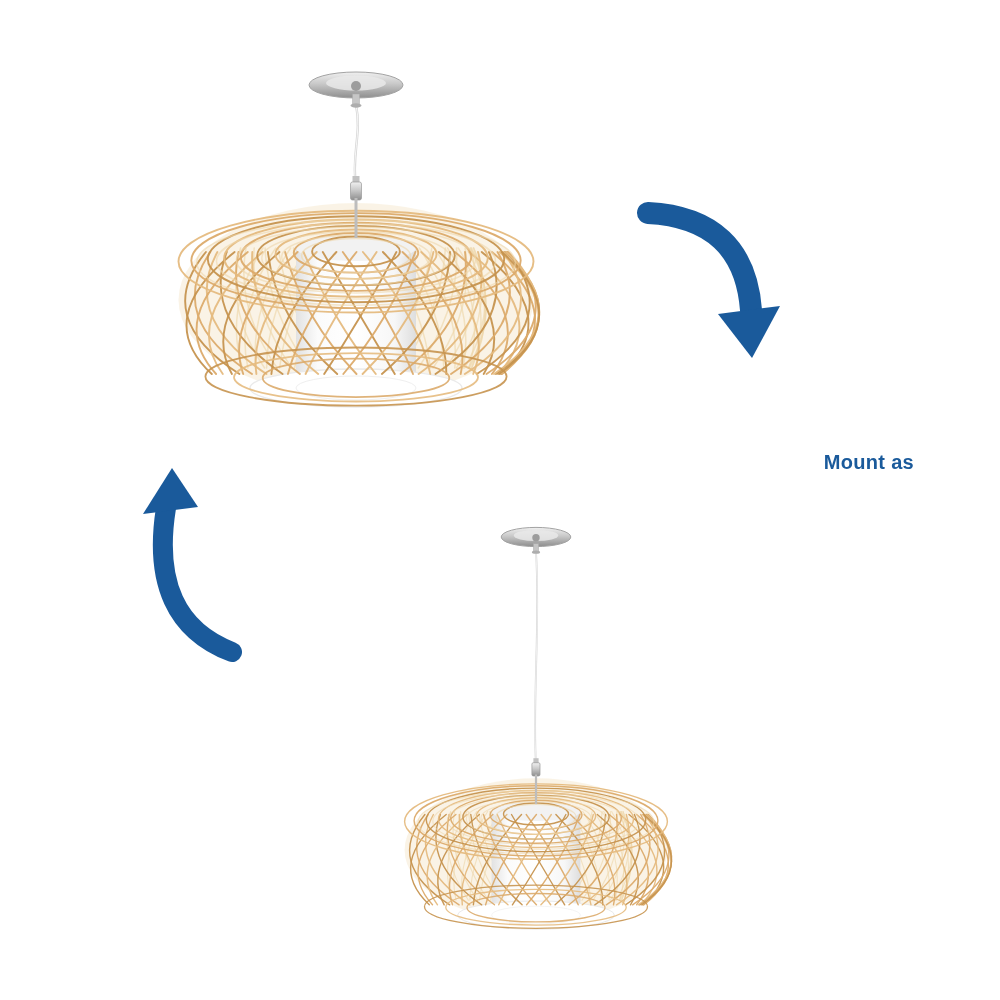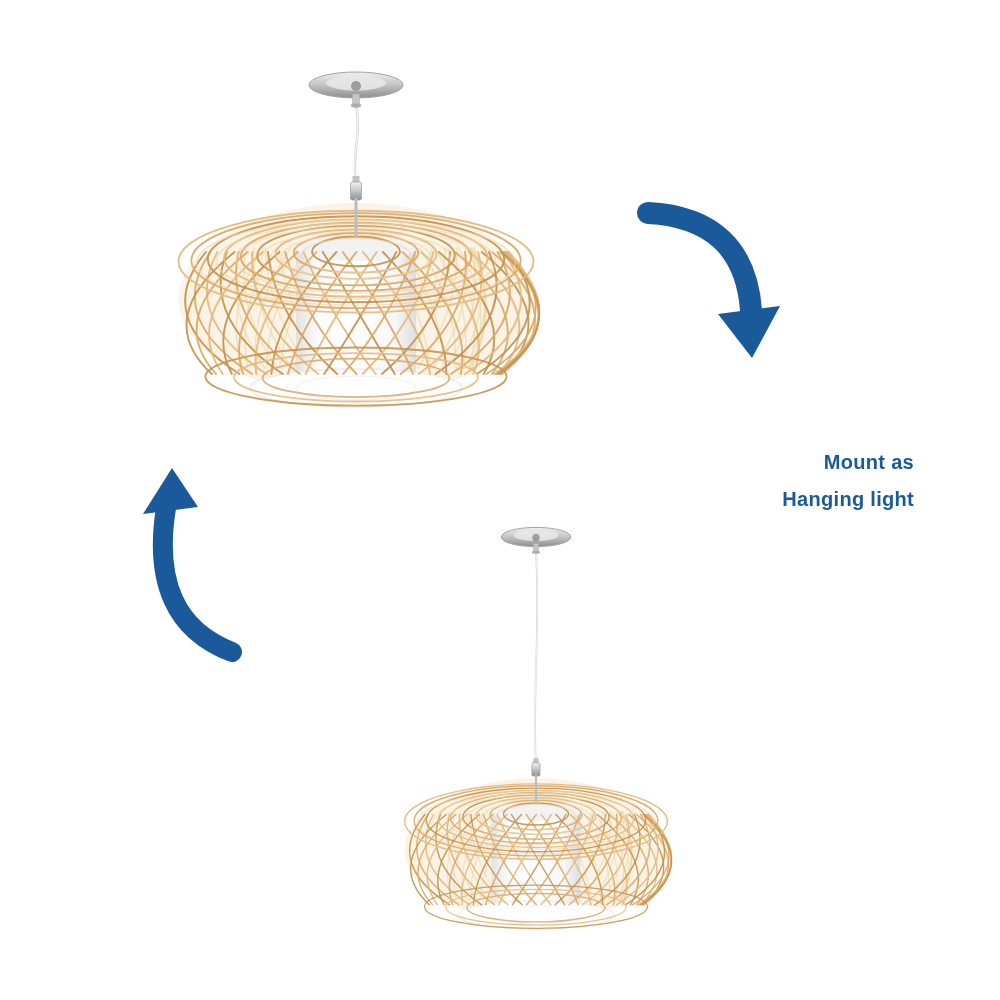--- a/index.html
+++ b/index.html
@@ -271,16 +271,15 @@
         <polygon points="752,358 718,314 780,306" fill="#1a5a9b"></polygon>
       </g>
     <g id="arrow-up">
         <path d="M 232 652 Q 148 620 166 508" fill="none" stroke="#1a5a9b" stroke-width="20" stroke-linecap="round"></path>
         <polygon points="172,468 143,514 198,507" fill="#1a5a9b"></polygon>
       </g>
   </svg>
 
   <div class="caption" style="color: rgb(26, 90, 155);">
     <div>Mount as</div>
-    <div>Hanging light</div>
   </div>
 
 </div>
 
 </body></html>

